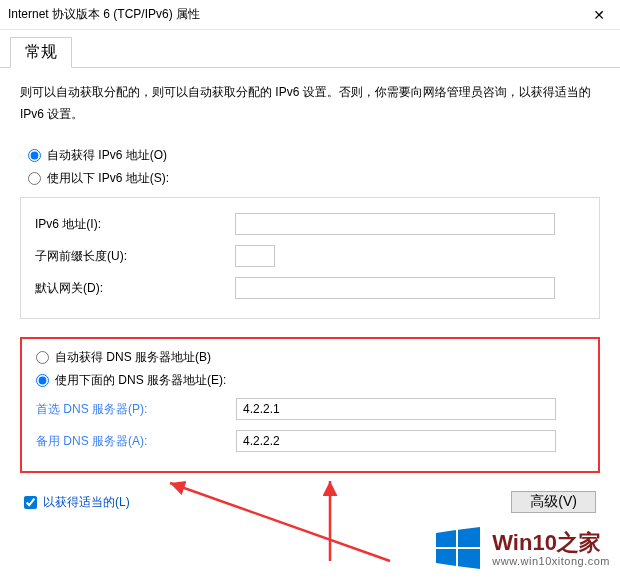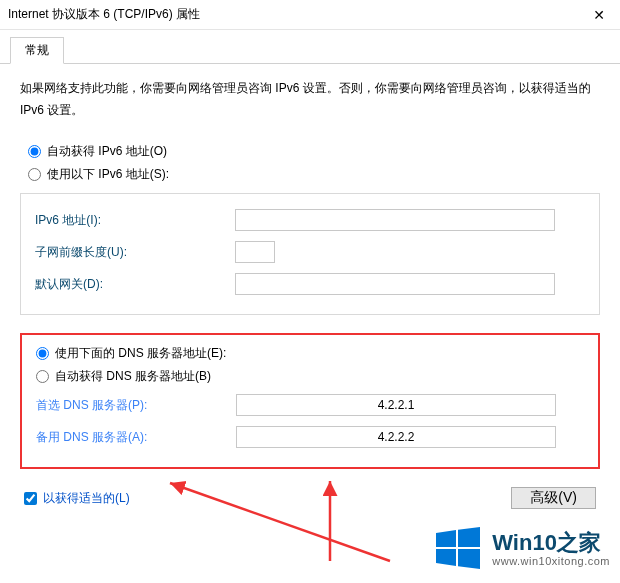--- a/index.html
+++ b/index.html
@@ -37,21 +37,21 @@
     border-bottom: 1px solid #d0d0d0;
   }
   .tab {
     display: inline-block;
     padding: 4px 14px;
     border: 1px solid #d0d0d0;
     border-bottom: 1px solid #fff;
     background: #fff;
     position: relative;
     top: 1px;
-    font-size: 12px;
+    font-size: 16px;
   }
   .content { padding: 14px 20px 10px 20px; }
   .description { line-height: 1.8; margin-bottom: 20px; }
   .group {
     border: 1px solid #d9d9d9;
     border-radius: 0;
     padding: 10px 14px 14px 14px;
     margin-top: 6px;
   }
   .radio-row {
@@ -63,30 +63,29 @@
   }
   .radio-row.top { margin-left: 8px; }
   input[type=radio] {
     width: 13px; height: 13px; margin: 0;
   }
   .field-row {
     display: flex;
     align-items: center;
     padding: 5px 0;
   }
-  .field-label { width: 200px; color: #0c4a6e; }
+  .field-label { width: 200px; color: #000000; }
   .field-label.enabled { color: #3b82f6; }
   .field-input {
     border: 1px solid #c8c8c8;
     background: #fff;
     height: 22px;
     padding: 2px 6px;
     font-size: 12px;
     font-family: inherit;
-    text-align: center;
   }
   .field-input.w-long { width: 320px; }
   .field-input.w-short { width: 40px; }
   .dns-group {
     border: 2px solid #e33;
     padding: 8px 14px 14px 14px;
     margin-top: 18px;
   }
   .bottom-row {
     margin-top: 18px;
@@ -114,21 +113,21 @@
     position: absolute;
     right: 10px;
     bottom: 10px;
     display: flex;
     align-items: center;
     gap: 10px;
   }
   .win-logo { width: 48px; height: 48px; }
   .win-logo svg { width: 48px; height: 48px; }
   .wm-text { display: flex; flex-direction: column; line-height: 1.1; }
-  .wm-big { font-size: 22px; font-weight: 600; color: #0c4a6e; }
+  .wm-big { font-size: 22px; font-weight: 600; color: #7f1d1d; }
   .wm-small { font-size: 11px; color: #666; letter-spacing: 0.5px; }
   .arrows {
     position: absolute;
     left: 140px;
     bottom: 20px;
     width: 260px;
     height: 90px;
     pointer-events: none;
   }
 </style>
@@ -141,21 +140,21 @@
     <span>✕</span>
   </div>
 </div>
 
 <div class="tab-strip">
   <div class="tab">常规</div>
 </div>
 
 <div class="content">
 
-  <div class="description">如果网络支持此功能，你需要向网络管理员咨询 IPv6 设置。否则，你需要向网络管理员咨询，以获得适当的 IPv6 设置。</div>
+  <div class="description">则可以自动获取分配的，则可以自动获取分配的 IPv6 设置。否则，你需要向网络管理员咨询，以获得适当的 IPv6 设置。</div>
 
   <div class="radio-row top">
     <input type="radio" name="ipmode" checked="" style="">
     <span>自动获得 IPv6 地址(O)</span>
   </div>
   <div class="radio-row top">
     <input type="radio" name="ipmode" style="">
     <span>使用以下 IPv6 地址(S):</span>
   </div>
 
@@ -169,26 +168,26 @@
       <input class="field-input w-short" disabled="" style="">
     </div>
     <div class="field-row">
       <span class="field-label">默认网关(D):</span>
       <input class="field-input w-long" disabled="" style="">
     </div>
   </div>
 
   <div class="dns-group">
     <div class="radio-row">
+      <input type="radio" name="dnsmode" style="">
+      <span>自动获得 DNS 服务器地址(B)</span>
+    </div>
+    <div class="radio-row">
       <input type="radio" name="dnsmode" checked="" style="">
       <span>使用下面的 DNS 服务器地址(E):</span>
-    </div>
-    <div class="radio-row">
-      <input type="radio" name="dnsmode" style="">
-      <span>自动获得 DNS 服务器地址(B)</span>
     </div>
     <div class="field-row">
       <span class="field-label enabled">首选 DNS 服务器(P):</span>
       <input class="field-input w-long" value="4.2.2.1" style="">
     </div>
     <div class="field-row">
       <span class="field-label enabled">备用 DNS 服务器(A):</span>
       <input class="field-input w-long" value="4.2.2.2" style="">
     </div>
   </div>

